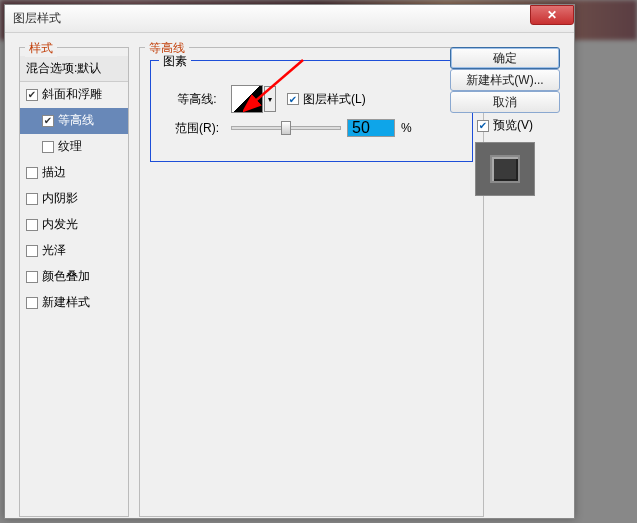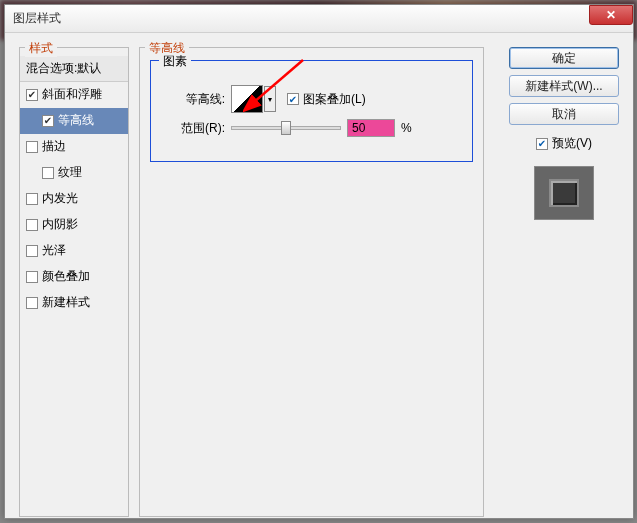--- a/index.html
+++ b/index.html
@@ -14,21 +14,21 @@
   position: relative;
 }
 .backdrop {
   position: absolute;
   top: 0; left: 0; width: 637px; height: 40px;
   background: linear-gradient(90deg, #5a3d42 0%, #6b4a4f 20%, #4a3236 50%, #8a6a55 70%, #5a3d42 100%);
   filter: blur(2px);
 }
 .dialog {
   position: absolute;
-  top: 4px; left: 4px; width: 630px; height: 515px;
+  top: 4px; left: 4px; width: 571px; height: 515px;
   background: #f0f0f0;
   border: 1px solid #888;
   box-shadow: 0 0 8px rgba(0,0,0,0.3);
 }
 .titlebar {
   height: 28px;
   background: linear-gradient(#fdfdfd, #ebebeb);
   display: flex;
   align-items: center;
   padding: 0 0 0 8px;
@@ -119,21 +119,21 @@
   top: -8px; left: 8px;
   background: #f0f0f0;
   padding: 0 4px;
 }
 .row {
   display: flex;
   align-items: center;
   gap: 6px;
   margin: 6px 0;
 }
-.row-label { width: 56px; text-align: right; }
+.row-label { width: 56px; text-align: center; }
 .contour-thumb {
   width: 32px; height: 28px;
   border: 1px solid #888;
   background: linear-gradient(135deg, #fff 0%, #fff 49%, #000 50%, #000 100%);
   cursor: pointer;
   position: relative;
 }
 .contour-thumb .arrow {
   position: absolute; right: -14px; top: 0; bottom: 0; width: 12px;
   border: 1px solid #888;
@@ -162,31 +162,31 @@
   position: absolute;
   top: -6px;
   width: 10px; height: 14px;
   background: linear-gradient(#fff, #ccc);
   border: 1px solid #888;
   transform: translateX(-50%);
 }
 .num-input {
   width: 48px; height: 18px;
   border: 1px solid #999;
-  background: #ec4899;
+  background: #0ea5e9;
   padding: 0 4px;
-  font-size: 12px;
+  font-size: 16px;
 }
 .right-panel {
   position: absolute;
   top: 14px; right: 14px;
   width: 110px;
   display: flex;
   flex-direction: column;
-  gap: 6px;
+  gap: 0;
 }
 .btn {
   height: 22px;
   background: linear-gradient(#fdfdfd, #e8e8e8);
   border: 1px solid #8aa8d0;
   border-radius: 3px;
   display: flex; align-items: center; justify-content: center;
   cursor: pointer;
   color: #222;
 }
@@ -247,35 +247,35 @@
         <div class="blend-row">混合选项:默认</div>
         <div id="styles-list">
             <div class="style-item">
               <span class="cb">✔</span>
               <span>斜面和浮雕</span>
             </div>
             <div class="style-item selected child">
               <span class="cb">✔</span>
               <span>等高线</span>
             </div>
+            <div class="style-item child">
+              <span class="cb"></span>
+              <span>纹理</span>
+            </div>
             <div class="style-item">
               <span class="cb"></span>
               <span>描边</span>
             </div>
-            <div class="style-item child">
-              <span class="cb"></span>
-              <span>纹理</span>
+            <div class="style-item">
+              <span class="cb"></span>
+              <span>内阴影</span>
             </div>
             <div class="style-item">
               <span class="cb"></span>
               <span>内发光</span>
-            </div>
-            <div class="style-item">
-              <span class="cb"></span>
-              <span>内阴影</span>
             </div>
             <div class="style-item">
               <span class="cb"></span>
               <span>光泽</span>
             </div>
             <div class="style-item">
               <span class="cb"></span>
               <span>颜色叠加</span>
             </div>
             <div class="style-item">
@@ -292,21 +292,21 @@
         <div class="element-fieldset">
           <span class="element-legend">图素</span>
 
           <div class="row">
             <span class="row-label">等高线:</span>
             <div class="contour-thumb">
               <div class="arrow">▾</div>
             </div>
             <label class="aa-checkbox">
               <span class="cb">✔</span>
-              <span>图案叠加(L)</span>
+              <span>图层样式(L)</span>
             </label>
           </div>
 
           <div class="row">
             <span class="row-label">范围(R):</span>
             <div class="slider-track">
               <div class="slider-thumb" style="left:50%"></div>
             </div>
             <input class="num-input" value="50" style="">
             <span>%</span>

